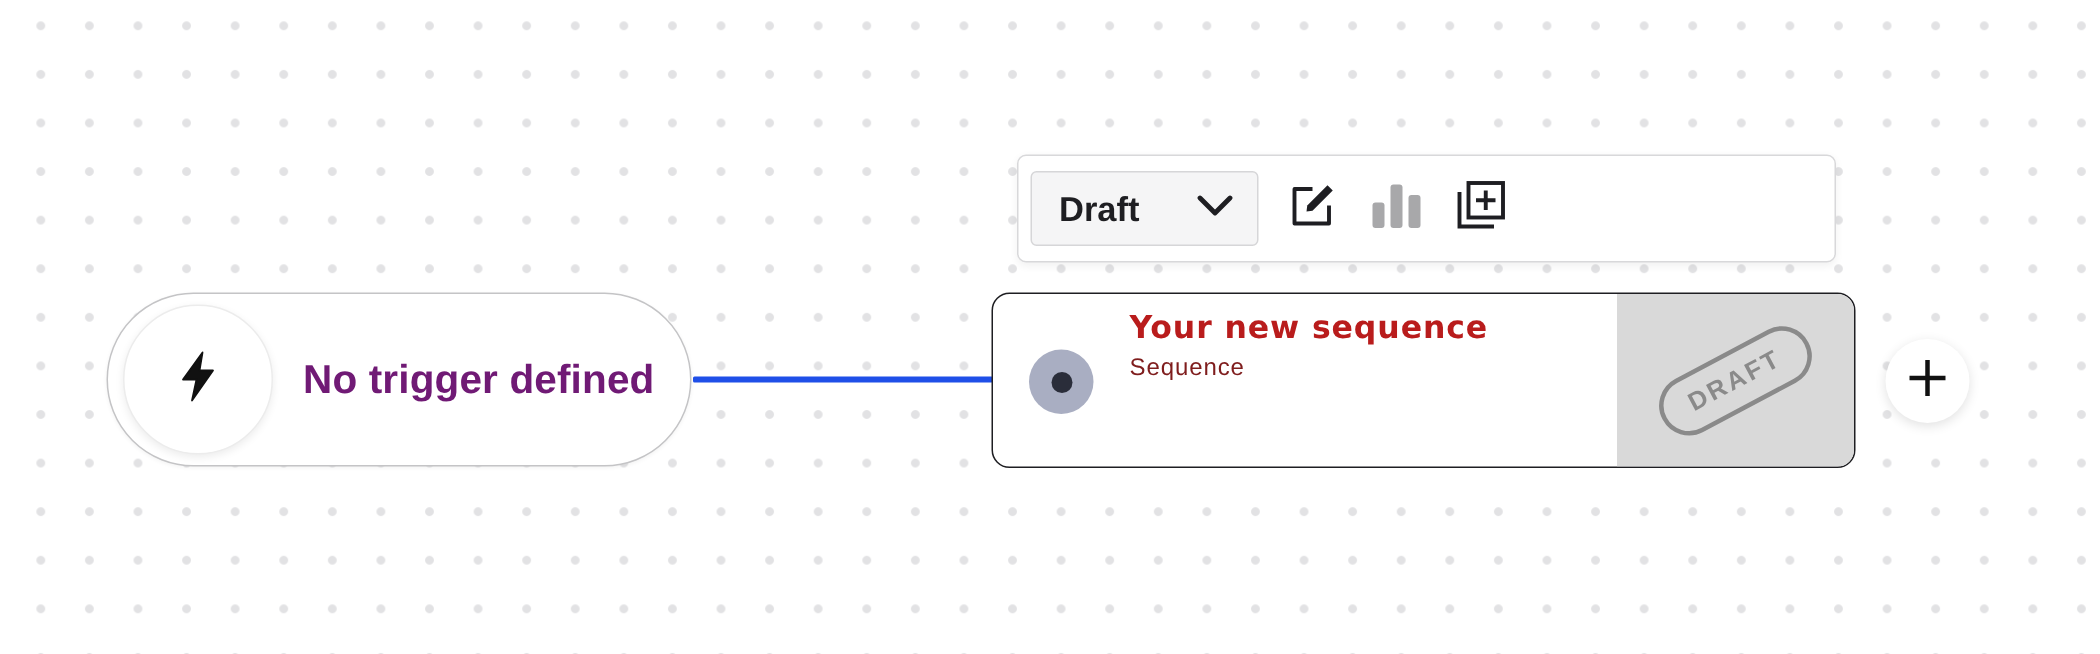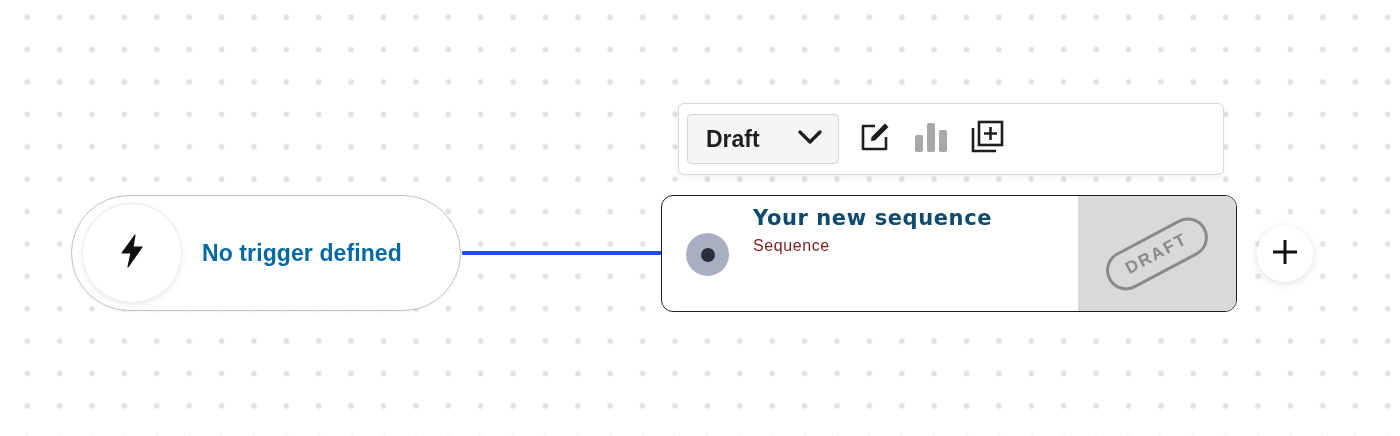--- a/index.html
+++ b/index.html
@@ -17,21 +17,21 @@
     background:#fff; display:flex; align-items:center;
     box-shadow: 0 1px 3px rgba(0,0,0,0.05);
   }
   .trigger-icon-circle {
     width:98px; height:98px; border-radius:50%; margin-left:10px;
     background:#fff; border:1px solid #ececec;
     box-shadow: 0 2px 6px rgba(0,0,0,0.08);
     display:flex; align-items:center; justify-content:center;
   }
   .trigger-label {
-    margin-left:20px; font-size:23px; font-weight:bold; color:#0369a1;
+    margin-left:20px; font-size:27px; font-weight:bold; color:#701a75;
     letter-spacing:0.1px;
   }
   .connector {
     position:absolute; left:462px; top:251px; width:200px; height:4px;
     background:#1f4fe8; border-radius:1px;
   }
   .toolbar {
     position:absolute; left:678px; top:103px; width:546px; height:72px;
     box-sizing:border-box; border:1.5px solid #d8d8da; border-radius:6px;
     background:#fff; box-shadow: 0 2px 6px rgba(0,0,0,0.06);
@@ -54,21 +54,21 @@
     background:#fff; overflow:hidden; display:flex;
   }
   .seq-main { flex:1; position:relative; }
   .seq-status-icon {
     position:absolute; left:24px; top:37px; width:43px; height:43px; border-radius:50%;
     background:#a9aec2; display:flex; align-items:center; justify-content:center;
   }
   .seq-status-dot { width:14px; height:14px; border-radius:50%; background:#2a2d3a; }
   .seq-title {
     position:absolute; left:91px; top:10px; font-size:23px; font-weight:bold;
-    color:#0c4a6e; letter-spacing:0.6px; font-family:"DejaVu Sans", sans-serif;
+    color:#b91c1c; letter-spacing:0.6px; font-family:"DejaVu Sans", sans-serif;
     font-size:21px;
   }
   .seq-subtitle {
     position:absolute; left:91px; top:41px; font-size:16px; color:#7f1d1d;
     letter-spacing:0.6px;
   }
   .seq-draft-panel {
     width:158px; height:100%; background:#d9d9d9;
     display:flex; align-items:center; justify-content:center;
   }

